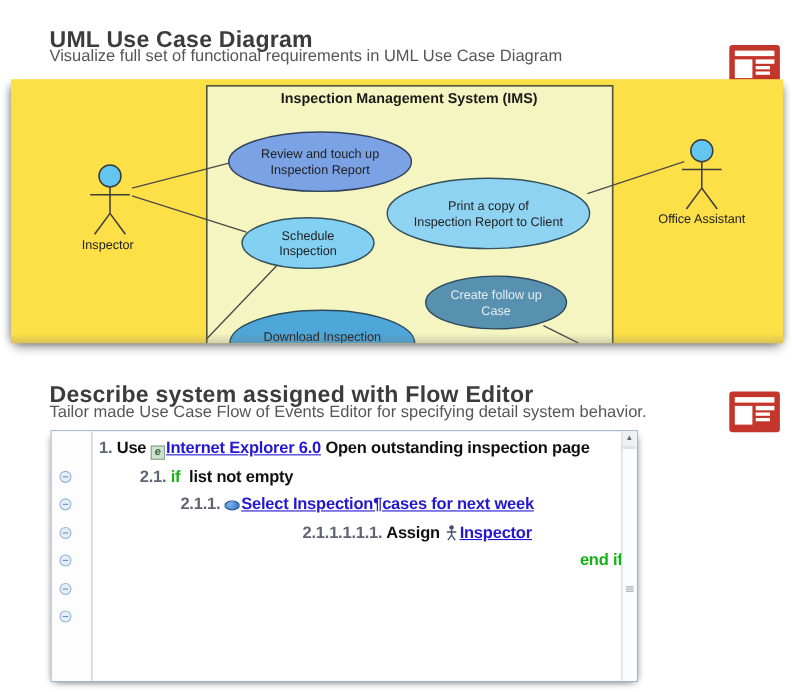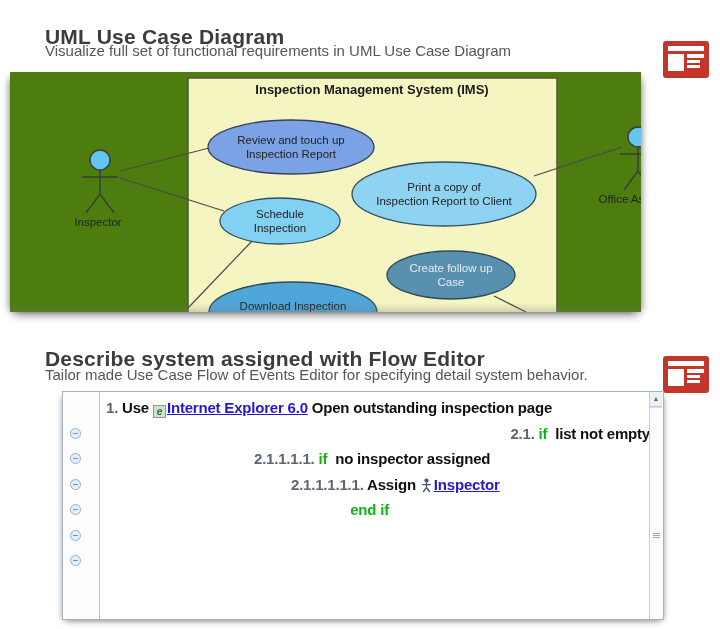--- a/index.html
+++ b/index.html
@@ -19,33 +19,33 @@
     position:absolute;width:46px;height:37px;background:#c4362b;border-radius:3px;
   }
   .red-icon .bar{position:absolute;left:5px;top:5px;width:36px;height:5px;background:#fff;}
   .red-icon .sq{position:absolute;left:5px;top:13px;width:16px;height:17px;background:#fff;}
   .red-icon .l1{position:absolute;left:24px;top:13px;width:17px;height:4px;background:#fff;}
   .red-icon .l2{position:absolute;left:24px;top:19px;width:13px;height:3px;background:#fff;}
   .red-icon .l3{position:absolute;left:24px;top:24px;width:13px;height:3px;background:#fff;}
 
   
   .diagram-wrap{
-    position:absolute;left:10px;top:72px;width:631px;height:240px;background:#4d7c0f;overflow:hidden;
+    position:absolute;left:10px;top:72px;width:702px;height:240px;background:#fde047;overflow:hidden;
     box-shadow:-5px 2px 7px -4px rgba(0,0,0,.35), 5px 2px 7px -4px rgba(0,0,0,.35), 0 6px 9px -3px rgba(0,0,0,.4);
   }
   .diagram-wrap:after{
     content:"";position:absolute;left:0;right:0;bottom:0;height:9px;
     background:linear-gradient(to bottom, rgba(120,120,120,0), rgba(120,120,120,.28));
   }
   .uml-title{font-family:"Liberation Sans",sans-serif;font-size:13px;font-weight:600;fill:#1a1a1a;}
   .uml-label{font-family:"Liberation Sans",sans-serif;font-size:11.5px;fill:#222;}
 
   
   .editor{
-    position:absolute;left:62px;top:391px;width:602px;height:229px;background:#fff;
+    position:absolute;left:46px;top:391px;width:534px;height:229px;background:#fff;
     border:1px solid #a4b6c6;box-sizing:border-box;overflow:hidden;
     box-shadow:-4px 2px 6px -4px rgba(0,0,0,.3), 4px 2px 6px -4px rgba(0,0,0,.3), 0 4px 7px -3px rgba(0,0,0,.35);
   }
   .gutter{
     position:absolute;left:0;top:0;width:36px;height:100%;background:#fdfdfd;border-right:1px solid #b9c5d3;
   }
   .collapse-btn{
     position:absolute;left:7px;width:11px;height:11px;border:1px solid #93b2d4;border-radius:50%;
     background:#e4eef8;box-sizing:border-box;
   }
@@ -171,32 +171,32 @@
   <div class="gutter">
       <span class="collapse-btn" style="top: 35.5px;"></span>
       <span class="collapse-btn" style="top: 61px;"></span>
       <span class="collapse-btn" style="top: 86.5px;"></span>
       <span class="collapse-btn" style="top: 112px;"></span>
       <span class="collapse-btn" style="top: 137.5px;"></span>
       <span class="collapse-btn" style="top: 163px;"></span>
     </div>
   <div class="rows">
       <div class="frow" style="padding-left: 6px;"><span class="fnum">1. </span><span class="seg-text">Use </span><span class="icon-ie">e</span><span class="seg-link">Internet Explorer 6.0</span><span class="seg-text"> Open outstanding inspection page</span></div>
-      <div class="frow" style="padding-left: 43px; text-align: right;"><span class="fnum">2.1. </span><span class="seg-kw">if</span><span class="seg-text">  list not empty</span></div>
-      <div class="frow" style="padding-left: 154px;"><span class="fnum">2.1.1.1.1. </span><span class="seg-kw">if</span><span class="seg-text">  no inspector assigned</span></div>
+      <div class="frow" style="padding-left: 43px;"><span class="fnum">2.1. </span><span class="seg-kw">if</span><span class="seg-text">  list not empty</span></div>
+      <div class="frow" style="padding-left: 80px;"><span class="fnum">2.1.1. </span><span class="icon-oval"></span><span class="seg-link">Select Inspection¶cases for next week</span></div>
       <div class="frow" style="padding-left: 191px;"><span class="fnum">2.1.1.1.1.1. </span><span class="seg-text">Assign </span><span class="icon-actor"><svg width="11" height="15" viewBox="0 0 11 15">
             <circle cx="5.5" cy="2.6" r="2.1" fill="#46536e"></circle>
             <g stroke="#46536e" stroke-width="1.3" fill="none">
               <line x1="5.5" y1="4.7" x2="5.5" y2="9.5"></line>
               <line x1="1.2" y1="6.6" x2="9.8" y2="6.6"></line>
               <line x1="5.5" y1="9.5" x2="2.2" y2="14"></line>
               <line x1="5.5" y1="9.5" x2="8.8" y2="14"></line>
             </g>
           </svg></span><span class="seg-link">Inspector</span></div>
-      <div class="frow" style="padding-left: 250.2px;"><span class="seg-kw">end if</span></div>
+      <div class="frow" style="padding-left: 250.2px; text-align: right;"><span class="seg-kw">end if</span></div>
     </div>
   <div class="scrollbar">
     <div class="sb-up">▲</div>
     <div class="sb-thumb">
       <div class="sb-grip">
           <i></i>
           <i></i>
           <i></i>
         </div>
     </div>

